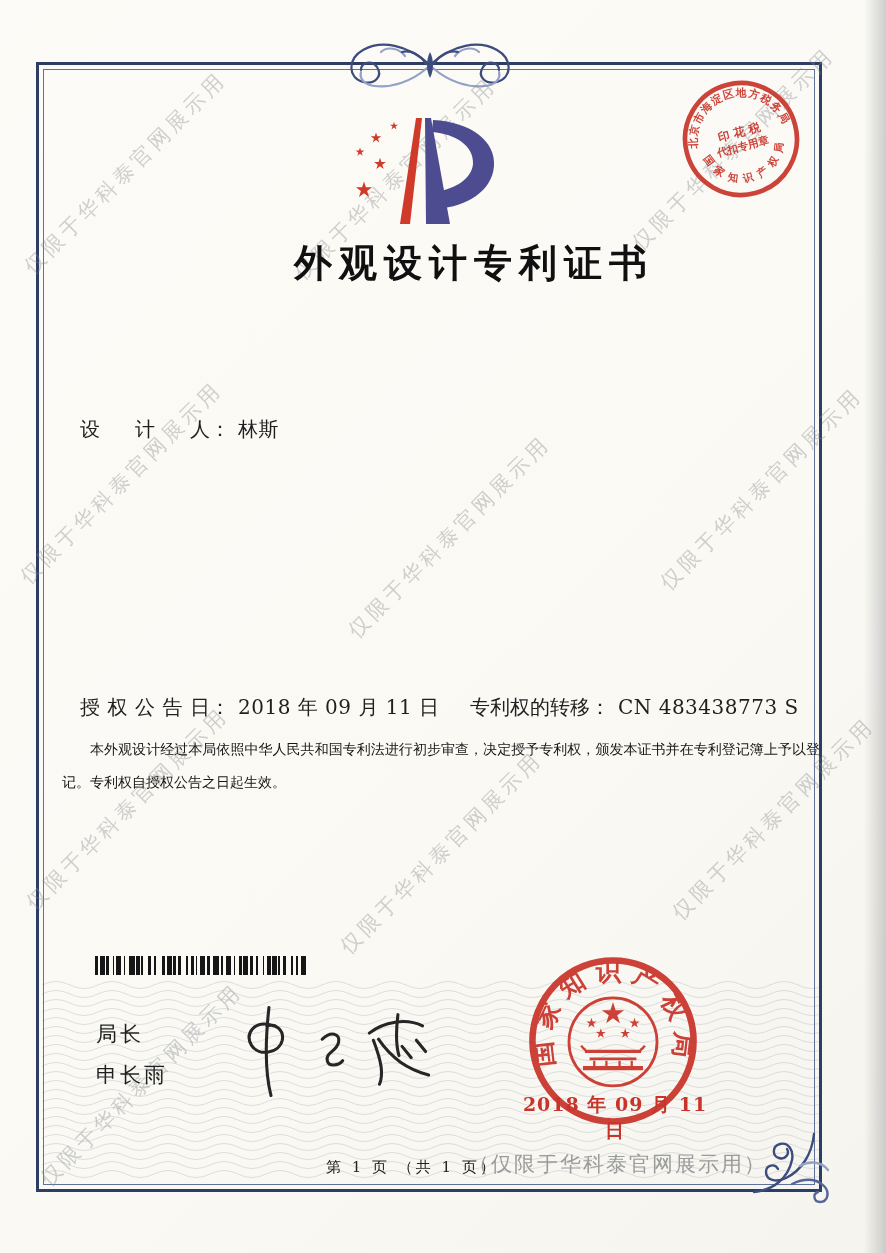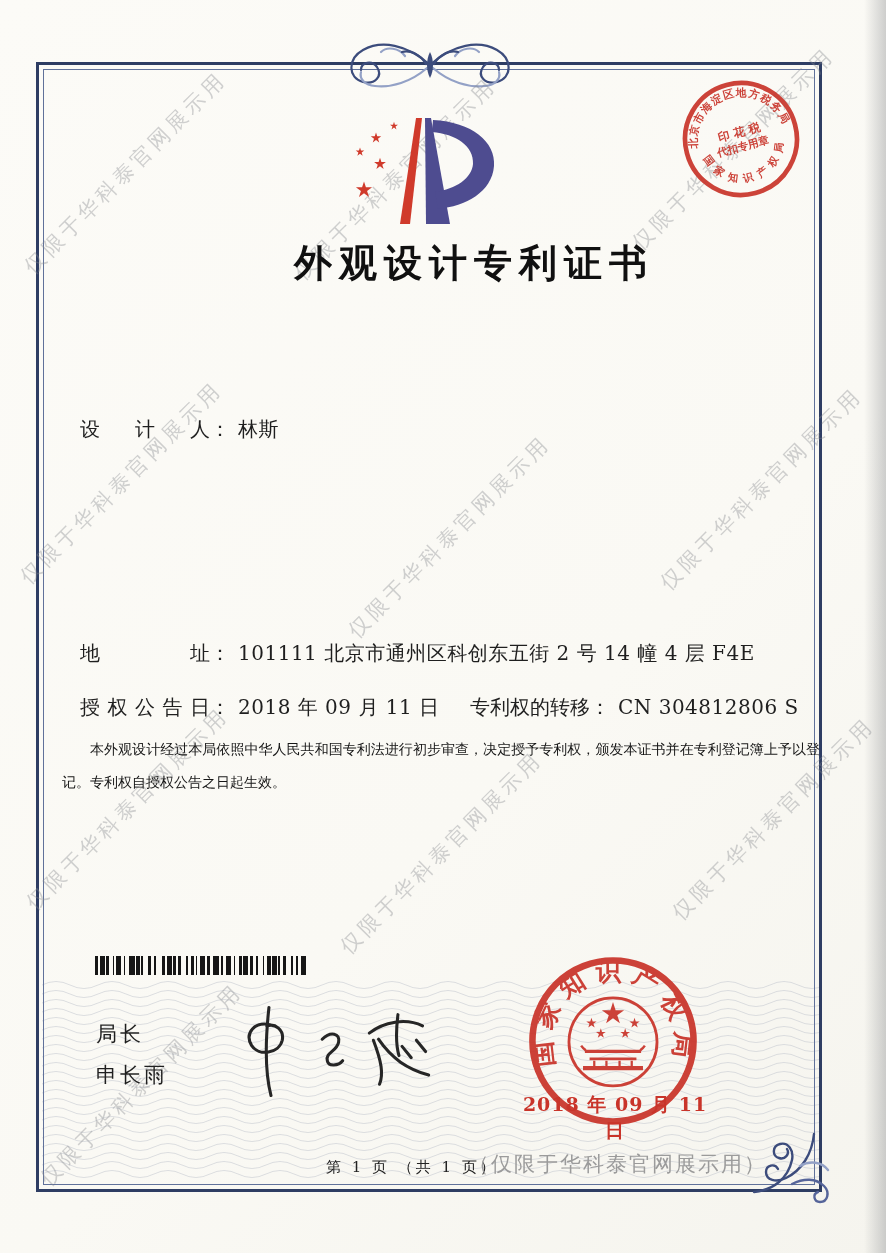--- a/index.html
+++ b/index.html
@@ -153,28 +153,25 @@
       <use href="#lstar" transform="translate(28,40) scale(0.45)" fill="#d03a2b"></use>
       <use href="#lstar" transform="translate(48,52) scale(0.62)" fill="#d03a2b"></use>
       <use href="#lstar" transform="translate(32,78) scale(0.85)" fill="#d03a2b"></use>
     </svg>
 
     <div class="abs title">外观设计专利证书</div>
 
     <div class="abs frow" style="top:416px">
       <span class="f-label">设计人</span><span class="f-colon">：</span><span class="f-value">林斯</span>
     </div>
-    <div class="abs frow" style="top:640px">
-      <span class="f-label">地址</span><span class="f-colon">：</span><span class="f-value">101111 北京市通州区科创东五街 2 号 14 幢 4 层 F4E</span>
-    </div>
     <div class="abs frow" style="top:694px">
       <span class="f-label">授权公告日</span><span class="f-colon">：</span><span class="f-value">2018 年 09 月 11 日</span>
     </div>
     <div class="abs frow frow2" style="top:694px">
-      <span>专利权的转移</span><span class="f-colon">：</span><span class="f-value">CN 304812806 S</span>
+      <span>专利权的转移</span><span class="f-colon">：</span><span class="f-value">CN 483438773 S</span>
     </div>
 
     <div class="abs body-text">
       <p>本外观设计经过本局依照中华人民共和国专利法进行初步审查，决定授予专利权，颁发本证书并在专利登记簿上予以登记。专利权自授权公告之日起生效。</p>
     </div>
 
     <div class="abs barcode"><i style="width: 3.2px;"></i><i style="width: 1.6px; background: transparent;"></i><i style="width: 4.8px;"></i><i style="width: 1.6px; background: transparent;"></i><i style="width: 3.2px;"></i><i style="width: 3.2px; background: transparent;"></i><i style="width: 1.6px;"></i><i style="width: 1.6px; background: transparent;"></i><i style="width: 4.8px;"></i><i style="width: 3.2px; background: transparent;"></i><i style="width: 1.6px;"></i><i style="width: 3.2px; background: transparent;"></i><i style="width: 6.4px;"></i><i style="width: 1.6px; background: transparent;"></i><i style="width: 3.2px;"></i><i style="width: 1.6px; background: transparent;"></i><i style="width: 1.6px;"></i><i style="width: 4.8px; background: transparent;"></i><i style="width: 3.2px;"></i><i style="width: 3.2px; background: transparent;"></i><i style="width: 1.6px;"></i><i style="width: 6.4px; background: transparent;"></i><i style="width: 3.2px;"></i><i style="width: 1.6px; background: transparent;"></i><i style="width: 4.8px;"></i><i style="width: 1.6px; background: transparent;"></i><i style="width: 3.2px;"></i><i style="width: 1.6px; background: transparent;"></i><i style="width: 3.2px;"></i><i style="width: 4.8px; background: transparent;"></i><i style="width: 1.6px;"></i><i style="width: 3.2px; background: transparent;"></i><i style="width: 3.2px;"></i><i style="width: 1.6px; background: transparent;"></i><i style="width: 1.6px;"></i><i style="width: 3.2px; background: transparent;"></i><i style="width: 4.8px;"></i><i style="width: 1.6px; background: transparent;"></i><i style="width: 3.2px;"></i><i style="width: 3.2px; background: transparent;"></i><i style="width: 6.4px;"></i><i style="width: 1.6px; background: transparent;"></i><i style="width: 1.6px;"></i><i style="width: 3.2px; background: transparent;"></i><i style="width: 4.8px;"></i><i style="width: 3.2px; background: transparent;"></i><i style="width: 1.6px;"></i><i style="width: 3.2px; background: transparent;"></i><i style="width: 3.2px;"></i><i style="width: 1.6px; background: transparent;"></i><i style="width: 4.8px;"></i><i style="width: 1.6px; background: transparent;"></i><i style="width: 3.2px;"></i><i style="width: 3.2px; background: transparent;"></i><i style="width: 1.6px;"></i><i style="width: 4.8px; background: transparent;"></i><i style="width: 1.6px;"></i><i style="width: 3.2px; background: transparent;"></i><i style="width: 3.2px;"></i><i style="width: 1.6px; background: transparent;"></i><i style="width: 4.8px;"></i><i style="width: 1.6px; background: transparent;"></i><i style="width: 1.6px;"></i><i style="width: 3.2px; background: transparent;"></i><i style="width: 3.2px;"></i><i style="width: 4.8px; background: transparent;"></i><i style="width: 1.6px;"></i><i style="width: 3.2px; background: transparent;"></i><i style="width: 1.6px;"></i><i style="width: 3.2px; background: transparent;"></i><i style="width: 4.8px;"></i><i style="width: 1.6px; background: transparent;"></i></div>
 
     <div class="abs official-title">局长</div>
     <div class="abs official-name">申长雨</div>

